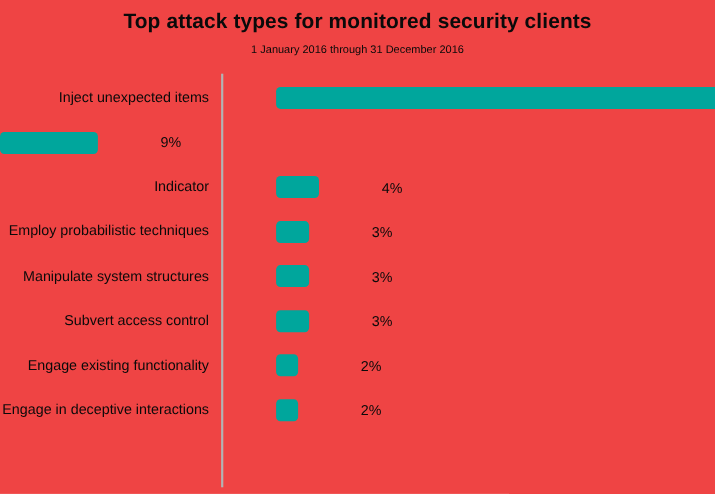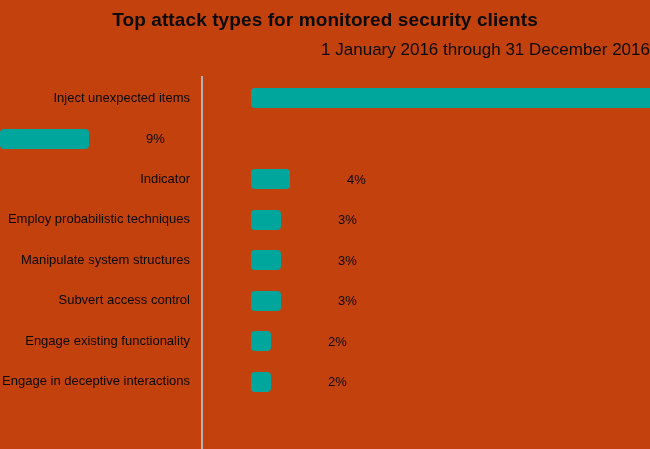--- a/index.html
+++ b/index.html
@@ -6,35 +6,35 @@
     margin: 0;
     padding: 0;
     background: #ffffff;
     font-family: "Liberation Sans", sans-serif;
     color: #000000;
   }
   .canvas {
     position: relative;
     width: 650px;
     height: 449px;
-    background: #c2410c;
+    background: #ef4444;
     overflow: hidden;
   }
   .chart-title {
     padding-top: 9px;
     text-align: center;
     font-size: 19px;
     font-weight: bold;
     letter-spacing: 0.1px;
     color: #0a0a0a;
   }
   .chart-subtitle {
     margin-top: 9px;
-    text-align: right;
-    font-size: 17px;
+    text-align: center;
+    font-size: 10px;
     font-weight: 400;
     color: #0a0a0a;
   }
   .plot-area {
     position: relative;
     margin-top: 16px;
     height: 376px;
   }
   .axis-line {
     position: absolute;

